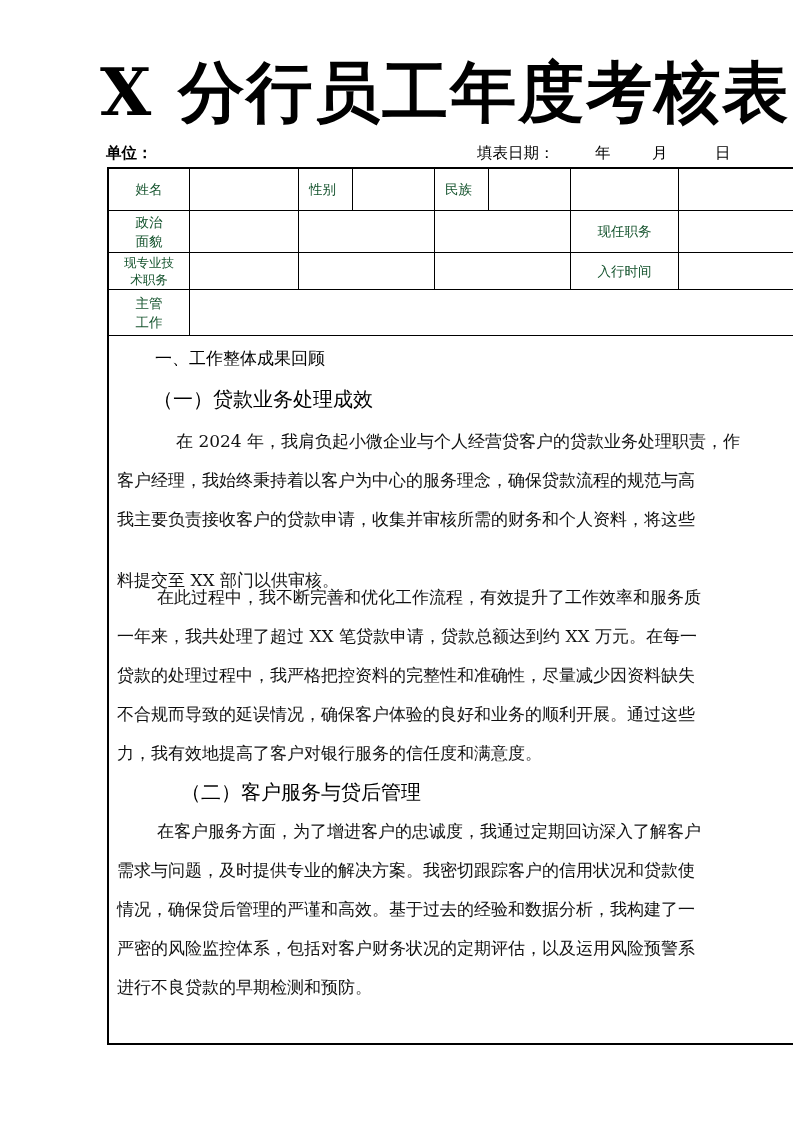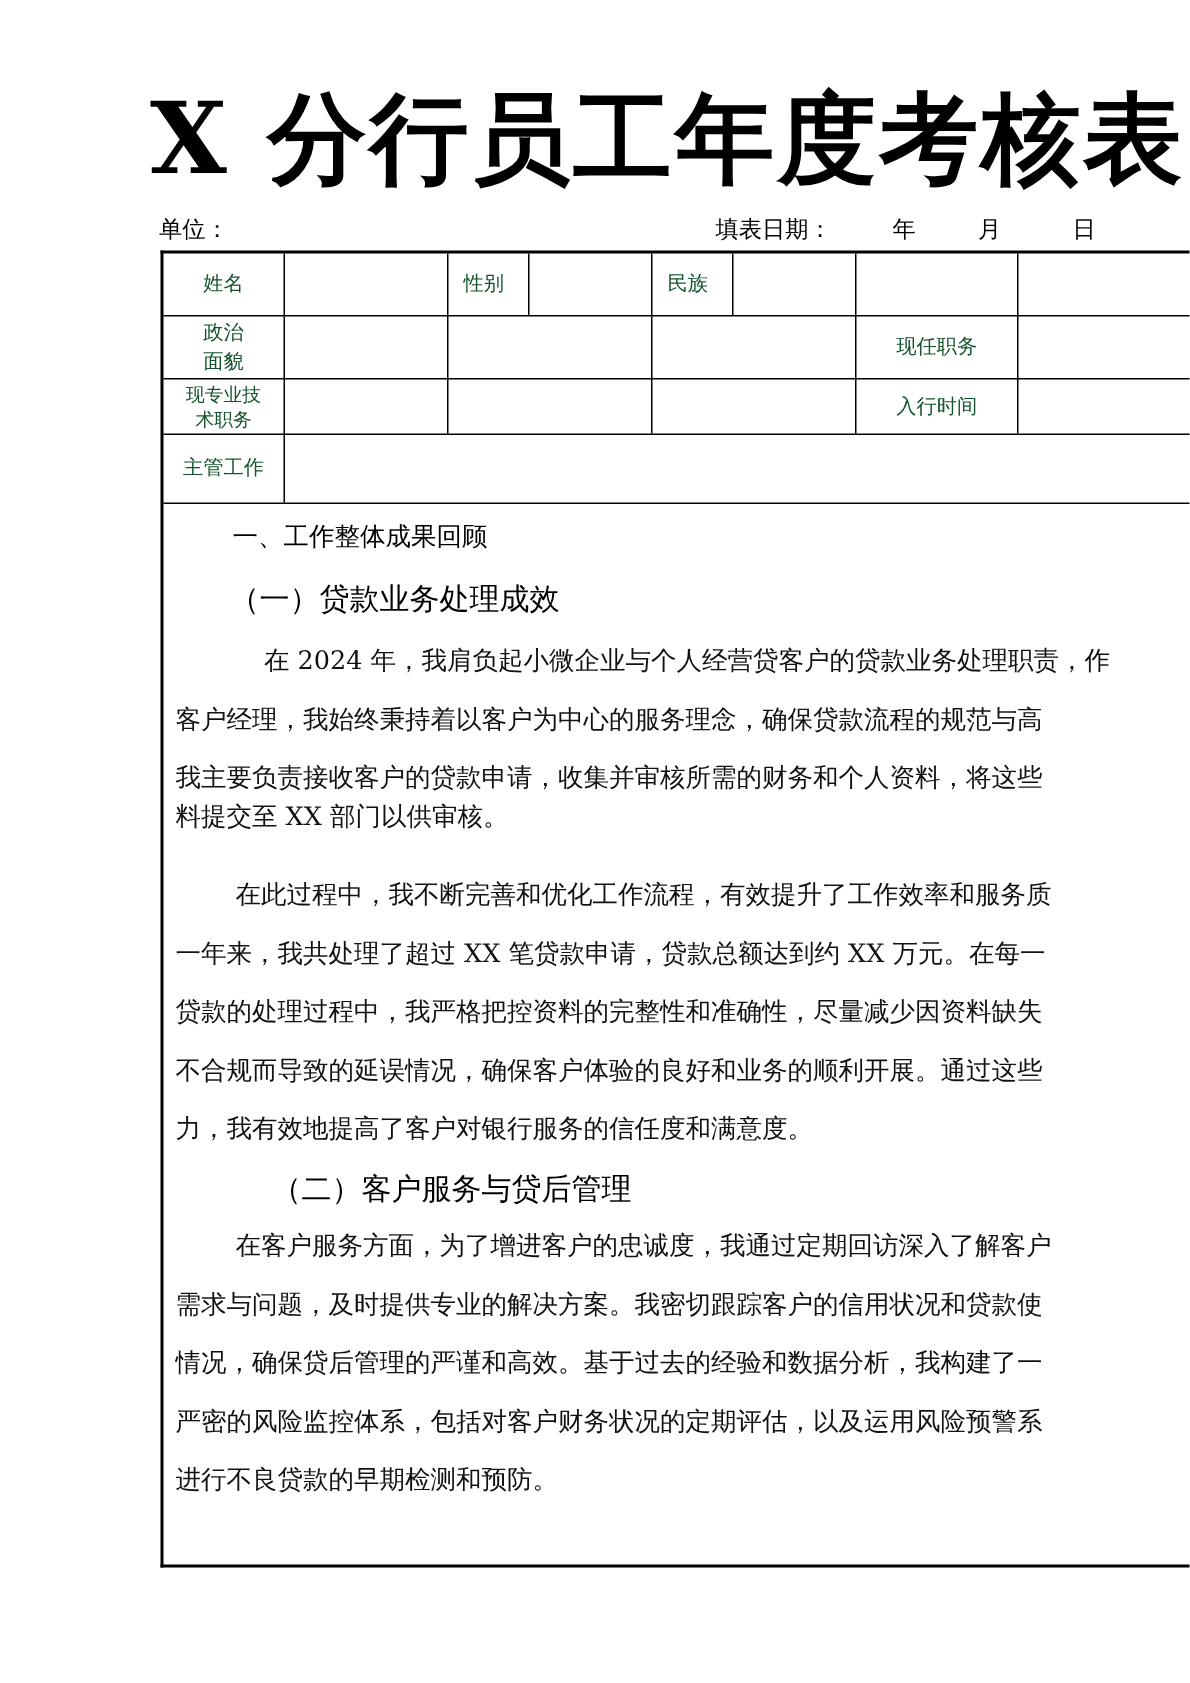--- a/index.html
+++ b/index.html
@@ -30,21 +30,21 @@
     }
     .meta-row {
       position: absolute;
       top: 142px;
       height: 22px;
       font-family: "DejaVu Sans", "Liberation Sans", sans-serif;
       font-size: 15.5px;
       line-height: 22px;
       white-space: nowrap;
     }
-    .meta-unit { left: 106px; }
+    .meta-unit { left: 106px; font-weight: bold; }
     .meta-date { left: 477px; }
     .meta-date span { display: inline-block; }
 
     .table-wrap {
       position: absolute;
       left: 107px;
       top: 167px;
       width: 700px;
       height: 878px;
       border-left: 2px solid #000;
@@ -149,34 +149,34 @@
 
   <div class="cell small" style="left:0; top:84px; width:80px; height:36px; flex-direction:column;">
     <span>现专业技</span>
     <span>术职务</span>
   </div>
   <div class="cell" style="left:81px; top:84px; width:108px; height:36px;"></div>
   <div class="cell" style="left:326px; top:84px; width:135px; height:36px;"></div>
   <div class="cell" style="left:462px; top:84px; width:107px; height:36px;">入行时间</div>
   <div class="cell" style="left:570px; top:84px; width:130px; height:36px;"></div>
 
-  <div class="cell" style="left:0; top:121px; width:80px; height:45px; flex-direction:row;">
+  <div class="cell" style="left:0; top:121px; width:80px; height:45px; flex-direction:column;">
     <span>主管</span>
     <span>工作</span>
   </div>
   <div class="cell" style="left:81px; top:121px; width:619px; height:45px;"></div>
 
   <div>
     <div class="h1" style="top:177px;">一、工作整体成果回顾</div>
     <div class="h2" style="top:218px; left:44px;">（一）贷款业务处理成效</div>
 
     <div class="line indent" style="top:260px;margin-left:19px;">在 2024 年，我肩负起小微企业与个人经营贷客户的贷款业务处理职责，作</div>
     <div class="line" style="top:299px;">客户经理，我始终秉持着以客户为中心的服务理念，确保贷款流程的规范与高</div>
     <div class="line" style="top:338px;">我主要负责接收客户的贷款申请，收集并审核所需的财务和个人资料，将这些</div>
-    <div class="line" style="top:364px;">料提交至 XX 部门以供审核。</div>
+    <div class="line" style="top:399px;">料提交至 XX 部门以供审核。</div>
 
     <div class="line indent" style="top:416px;">在此过程中，我不断完善和优化工作流程，有效提升了工作效率和服务质</div>
     <div class="line" style="top:455px;">一年来，我共处理了超过 XX 笔贷款申请，贷款总额达到约 XX 万元。在每一</div>
     <div class="line" style="top:494px;">贷款的处理过程中，我严格把控资料的完整性和准确性，尽量减少因资料缺失</div>
     <div class="line" style="top:533px;">不合规而导致的延误情况，确保客户体验的良好和业务的顺利开展。通过这些</div>
     <div class="line" style="top:572px;">力，我有效地提高了客户对银行服务的信任度和满意度。</div>
 
     <div class="h2" style="top:611px; left:44px;margin-left:28px;">（二）客户服务与贷后管理</div>
 
     <div class="line indent" style="top:650px;">在客户服务方面，为了增进客户的忠诚度，我通过定期回访深入了解客户</div>

